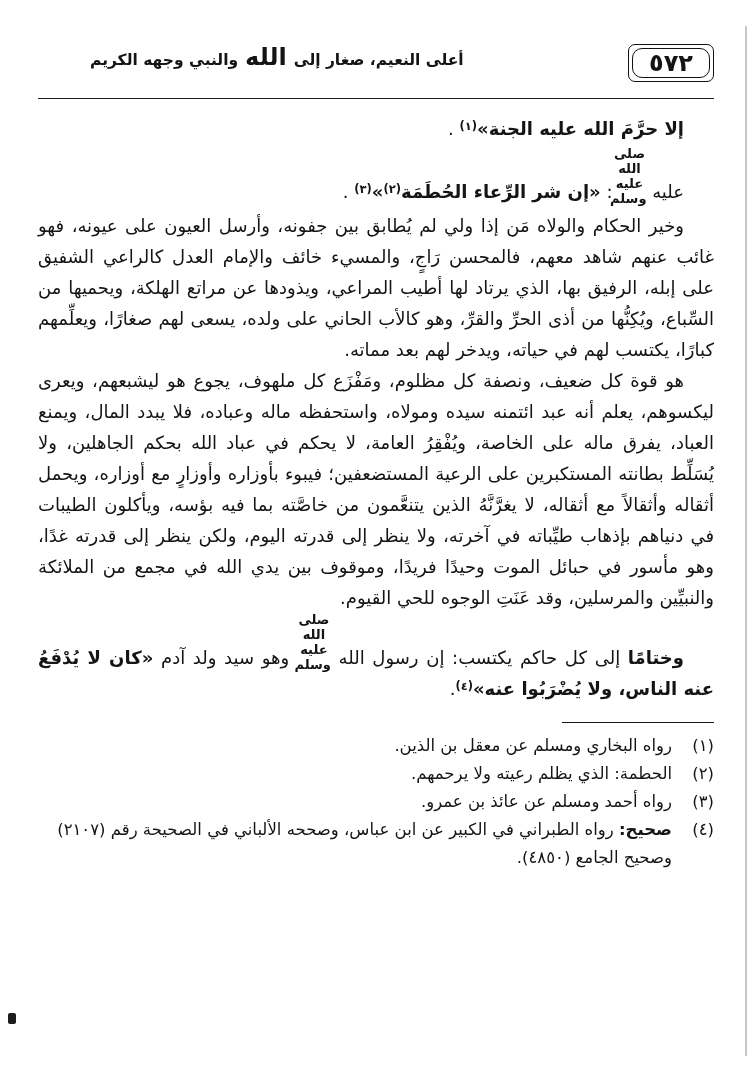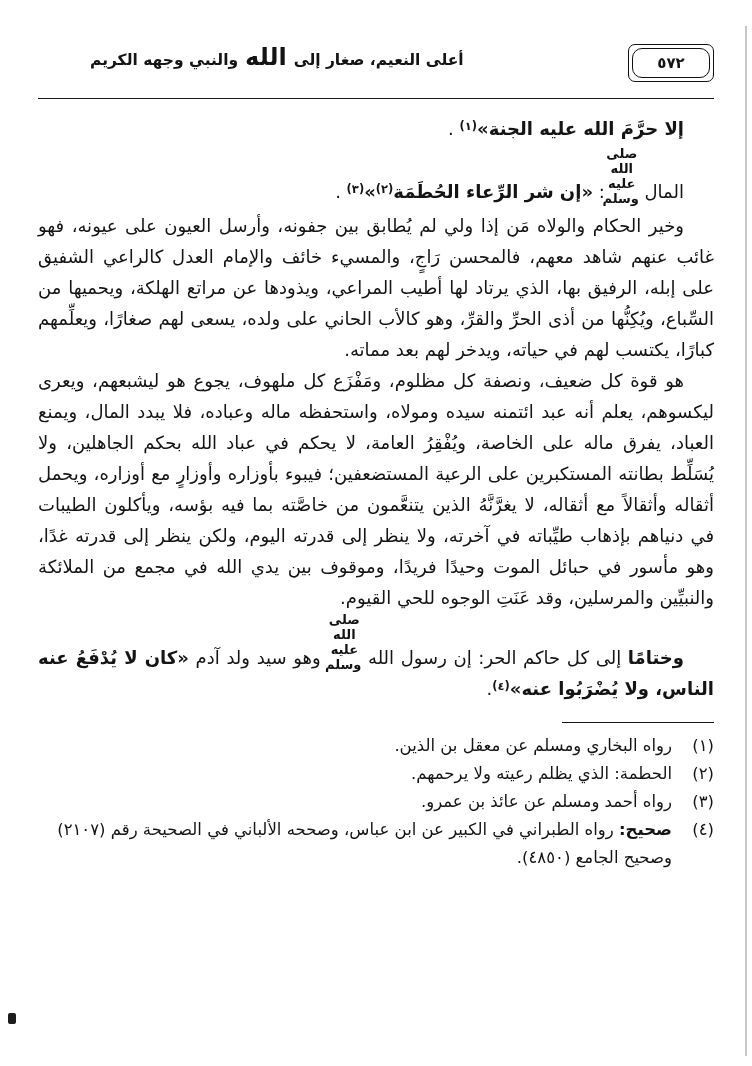--- a/index.html
+++ b/index.html
@@ -31,21 +31,21 @@
     position:absolute; right:0; top:4px;
     width:86px; height:38px;
     border:1.5px solid #111;
     border-radius:7px;
     display:flex; align-items:center; justify-content:center;
   }
   .badge::before {
     content:""; position:absolute; inset:3px;
     border:1px solid #111; border-radius:10px;
   }
-  .badge-num { font-size:15px; font-weight:bold; letter-spacing:1px; position:relative; }
+  .badge-num { font-size:24px; font-weight:bold; letter-spacing:1px; position:relative; }
 
   .header-rule {
     border:none; border-top:1.6px solid #1a1a1a;
     margin-top:2px;
   }
 
   
   .body-text {
     padding-top:14px;
     font-size:18px;
@@ -99,24 +99,24 @@
       </div>
       <div class="badge">
         <span class="badge-num">٥٧٢</span>
       </div>
     </header>
 
     <hr class="header-rule">
 
     <main class="body-text" id="paragraphs">
         <p class="para"><span class="bold">إلا حرَّمَ الله عليه الجنة»</span><span class="fnref">(١)</span><span class=""> .</span></p>
-        <p class="para"><span class="">المال </span><span class="saw">صلى الله عليه وسلم</span><span class="">: </span><span class="bold">«إن شر الرِّعاء الحُطَمَة</span><span class="fnref">(٢)</span><span class="bold">»</span><span class="fnref">(٣)</span><span class=""> .</span></p>
+        <p class="para"><span class="">عليه </span><span class="saw">صلى الله عليه وسلم</span><span class="">: </span><span class="bold">«إن شر الرِّعاء الحُطَمَة</span><span class="fnref">(٢)</span><span class="bold">»</span><span class="fnref">(٣)</span><span class=""> .</span></p>
         <p class="para"><span class="">وخير الحكام والولاه مَن إذا ولي لم يُطابق بين جفونه، وأرسل العيون على عيونه، فهو غائب عنهم شاهد معهم، فالمحسن رَاجٍ، والمسيء خائف والإمام العدل كالراعي الشفيق على إبله، الرفيق بها، الذي يرتاد لها أطيب المراعي، ويذودها عن مراتع الهلكة، ويحميها من السِّباع، ويُكِنُّها من أذى الحرِّ والقرِّ، وهو كالأب الحاني على ولده، يسعى لهم صغارًا، ويعلِّمهم كبارًا، يكتسب لهم في حياته، ويدخر لهم بعد مماته.</span></p>
         <p class="para"><span class="">هو قوة كل ضعيف، ونصفة كل مظلوم، ومَفْزَع كل ملهوف، يجوع هو ليشبعهم، ويعرى ليكسوهم، يعلم أنه عبد ائتمنه سيده ومولاه، واستحفظه ماله وعباده، فلا يبدد المال، ويمنع العباد، يفرق ماله على الخاصة، ويُفْقِرُ العامة، لا يحكم في عباد الله بحكم الجاهلين، ولا يُسَلِّط بطانته المستكبرين على الرعية المستضعفين؛ فيبوء بأوزاره وأوزارٍ مع أوزاره، ويحمل أثقاله وأثقالاً مع أثقاله، لا يغرَّنَّهُ الذين يتنعَّمون من خاصَّته بما فيه بؤسه، ويأكلون الطيبات في دنياهم بإذهاب طيِّباته في آخرته، ولا ينظر إلى قدرته اليوم، ولكن ينظر إلى قدرته غدًا، وهو مأسور في حبائل الموت وحيدًا فريدًا، وموقوف بين يدي الله في مجمع من الملائكة والنبيِّين والمرسلين، وقد عَنَتِ الوجوه للحي القيوم.</span></p>
-        <p class="para"><span class="bold">وختامًا</span><span class=""> إلى كل حاكم الحر: إن رسول الله </span><span class="saw">صلى الله عليه وسلم</span><span class=""> وهو سيد ولد آدم </span><span class="bold">«كان لا يُدْفَعُ عنه الناس، ولا يُضْرَبُوا عنه»</span><span class="fnref">(٤)</span><span class="">.</span></p>
+        <p class="para"><span class="bold">وختامًا</span><span class=""> إلى كل حاكم يكتسب: إن رسول الله </span><span class="saw">صلى الله عليه وسلم</span><span class=""> وهو سيد ولد آدم </span><span class="bold">«كان لا يُدْفَعُ عنه الناس، ولا يُضْرَبُوا عنه»</span><span class="fnref">(٤)</span><span class="">.</span></p>
       </main>
 
     <hr class="fn-sep">
 
     <section class="footnotes" id="footnotes">
         <div class="footnote">
           <span class="fn-marker">(١)</span>
           <span class="fn-text"><span class="">رواه البخاري ومسلم عن معقل بن الذين.</span></span>
         </div>
         <div class="footnote">

